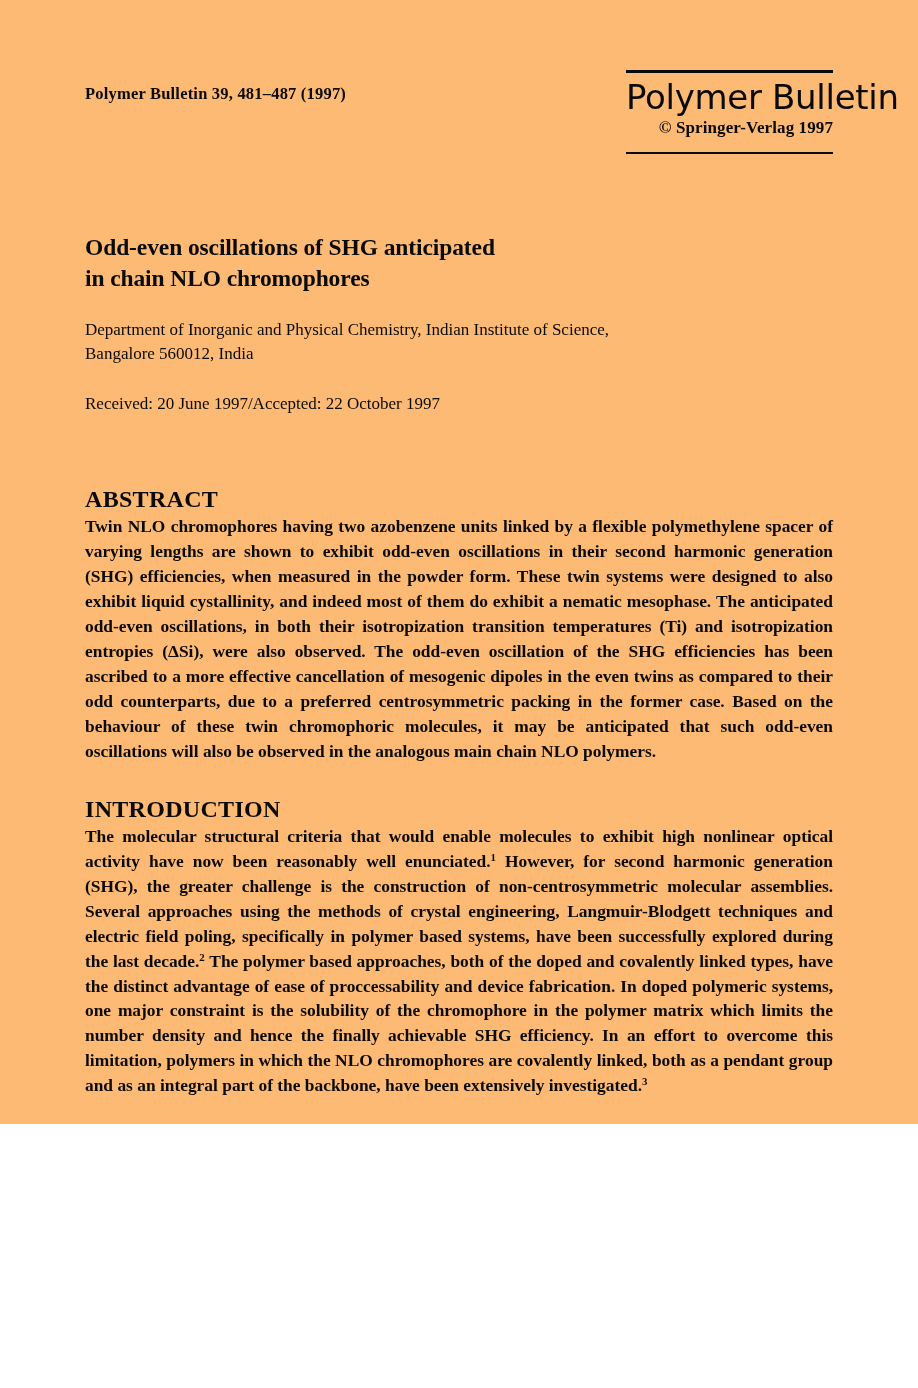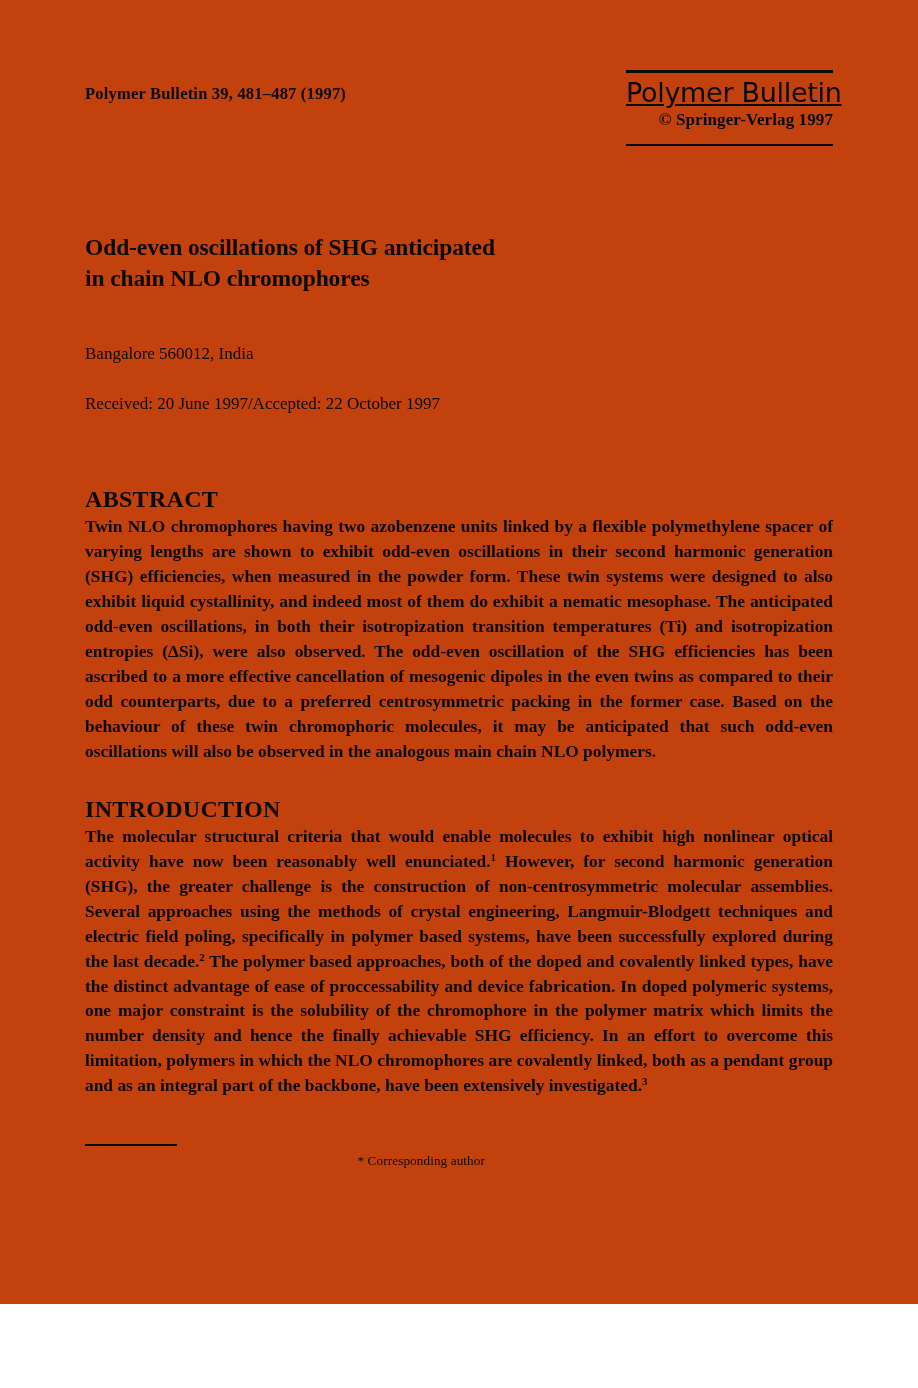--- a/index.html
+++ b/index.html
@@ -5,22 +5,22 @@
 <style>
   html, body {
     margin: 0;
     padding: 0;
     background: #ffffff;
   }
 
   .page {
     position: relative;
     width: 918px;
-    height: 1304px;
-    background: #c2410c;
+    height: 1124px;
+    background: #fdba74;
     overflow: hidden;
     font-family: "Liberation Serif", "DejaVu Serif", serif;
     color: #0a0a0a;
     -webkit-font-smoothing: antialiased;
   }
 
   
   .header {
     position: absolute;
     left: 85px;
@@ -55,27 +55,26 @@
     margin: 0;
   }
 
   .masthead-rule.bottom {
     height: 2px;
     margin-top: 4px;
   }
 
   .journal-name {
     font-family: "DejaVu Sans", "Liberation Sans", sans-serif;
-    font-size: 27px;
+    font-size: 34px;
     font-weight: 400;
     line-height: 1.12;
     letter-spacing: -0.3px;
     margin: 5px 0 2px 0;
     white-space: nowrap;
-    text-decoration: underline;
   }
 
   .copyright-line {
     font-family: "Liberation Serif", "DejaVu Serif", serif;
     font-size: 17px;
     font-weight: bold;
     letter-spacing: 0.1px;
     margin-bottom: 14px;
     white-space: nowrap;
   }
@@ -192,21 +191,21 @@
 
   <div class="article-head">
 
     <h1 class="article-title">
       <span>Odd-even oscillations of SHG anticipated</span><br>
       <span>in chain NLO chromophores</span>
     </h1>
 
 
     <p class="affiliation">
-      <br>
+      <span>Department of Inorganic and Physical Chemistry, Indian Institute of Science,</span><br>
       <span>Bangalore 560012, India</span>
     </p>
 
     <p class="dates">Received: 20 June 1997/Accepted: 22 October 1997</p>
 
   </div>
 
   <div class="body-col">
 
     <div class="section-block">

